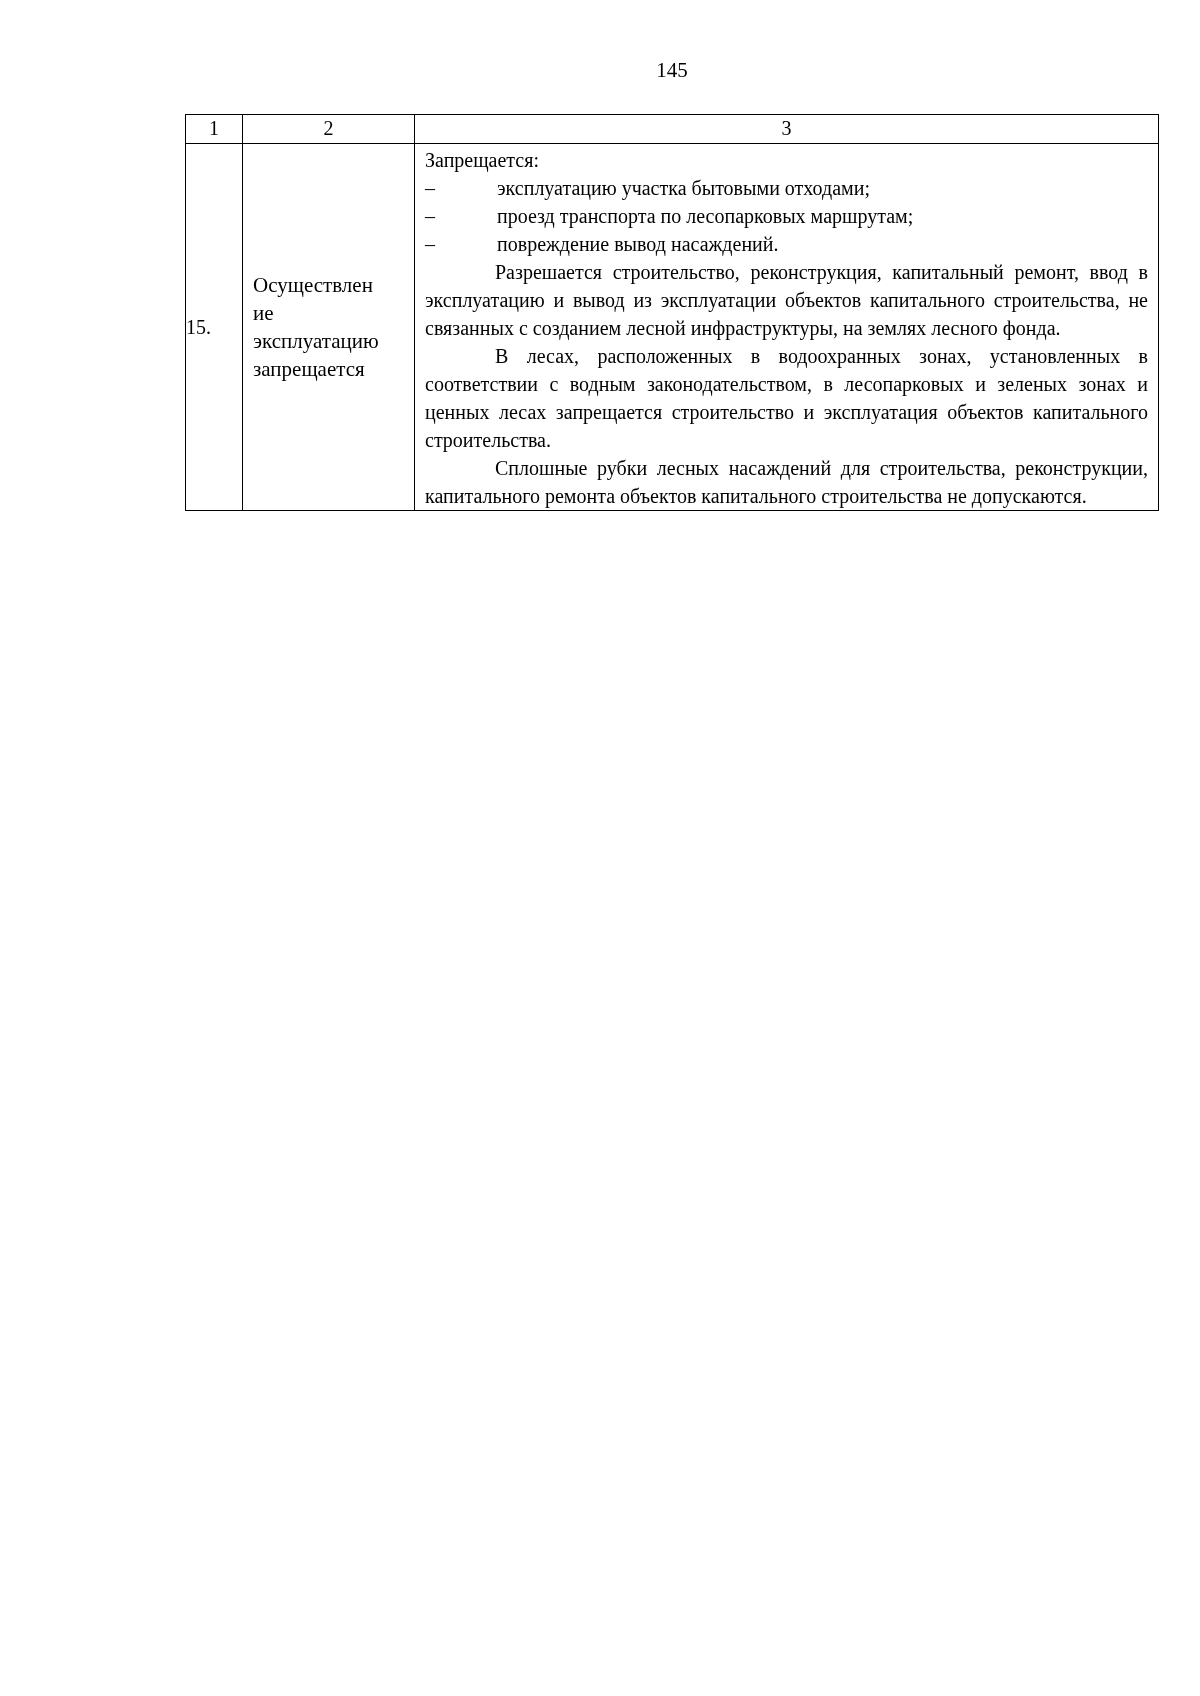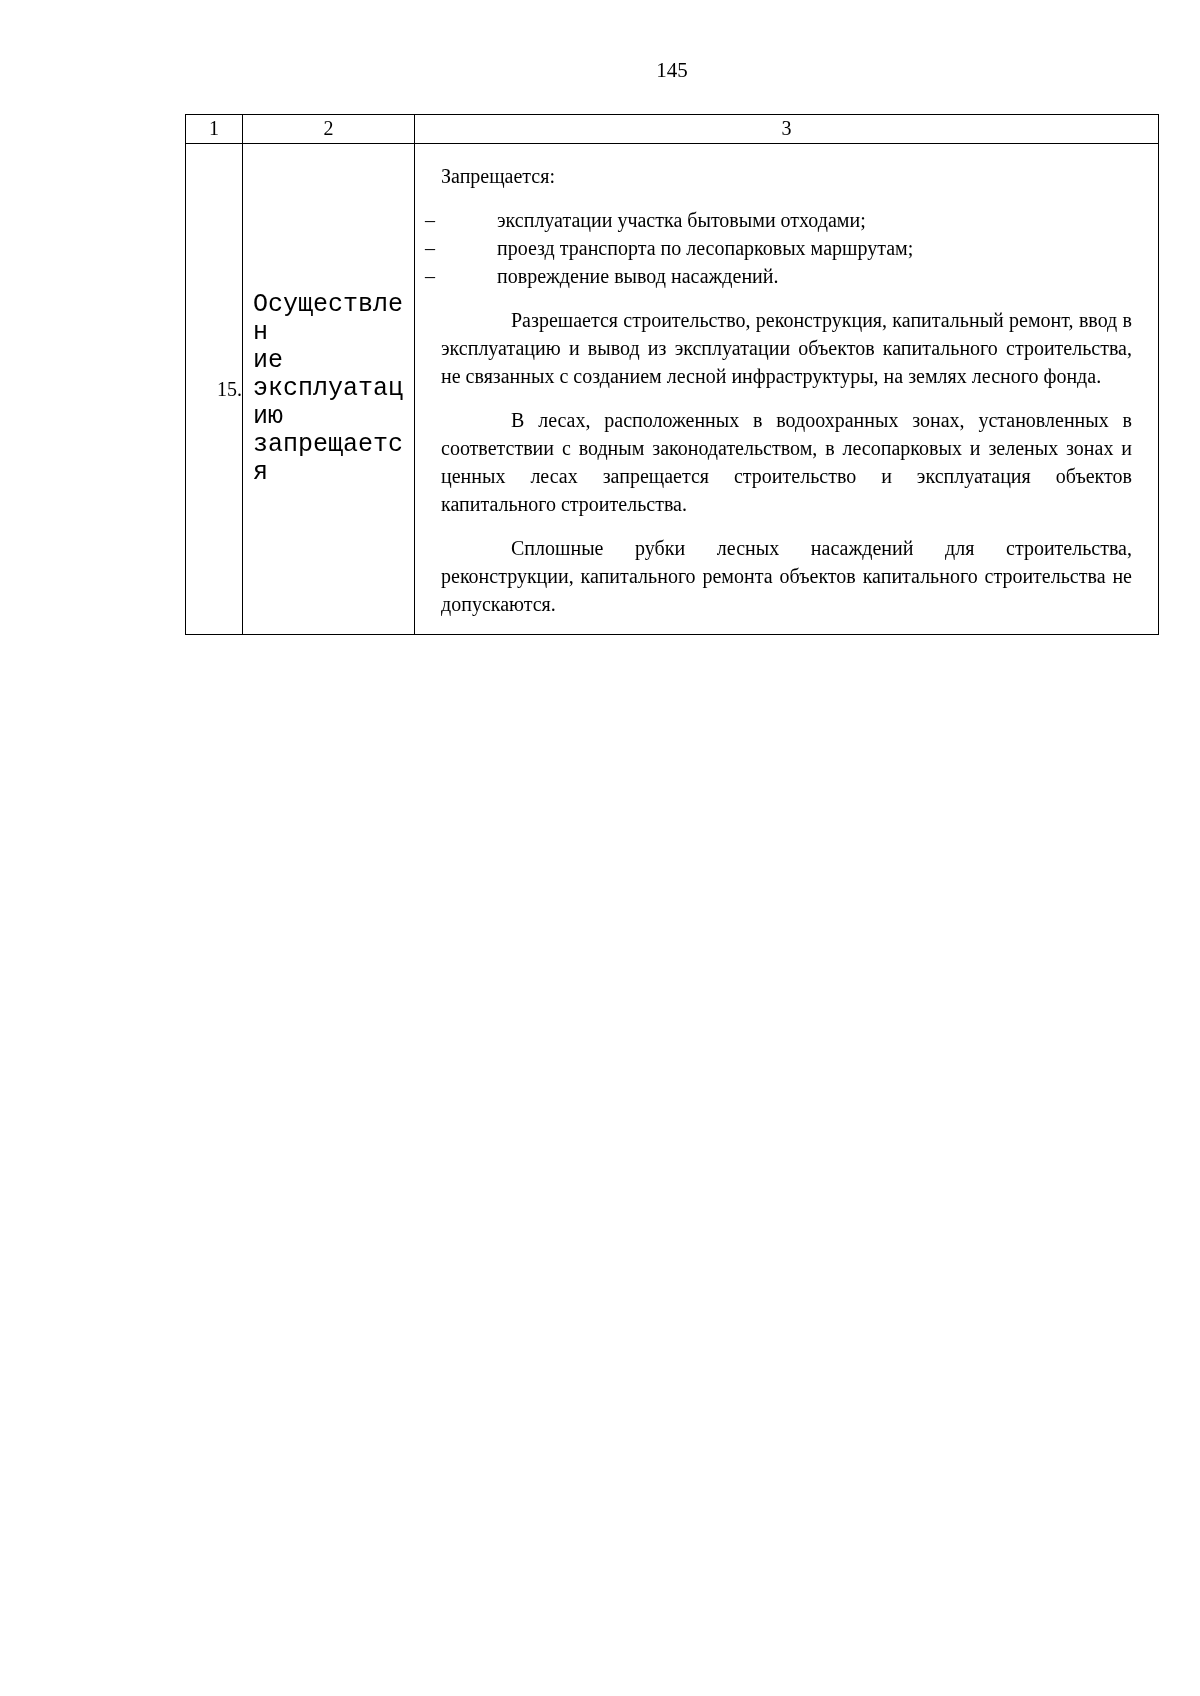--- a/index.html
+++ b/index.html
@@ -42,40 +42,40 @@
   .col3 { width: auto; }
   .hdr td {
     height: 28px;
     text-align: center;
     vertical-align: middle;
     font-size: 20px;
     line-height: 26px;
   }
   .num-cell {
     vertical-align: middle !important;
-    text-align: right;
+    text-align: left;
     font-size: 20px;
     line-height: 28px;
   }
   .name-cell {
     vertical-align: middle !important;
-    font-family: Liberation Mono, monospace;
-    font-size: 25px;
+    font-family: Liberation Serif, serif;
+    font-size: 21px;
     line-height: 28px;
     padding: 0 0 0 10px !important;
     word-break: break-all;
   }
   .content-cell {
     font-size: 20px;
     line-height: 28px;
     padding: 2px 10px 0 10px !important;
     text-align: justify;
   }
   .content-cell p {
-    margin: 16px;
+    margin: 0;
   }
   .content-cell .indent {
     text-indent: 70px;
     text-align: justify;
   }
   .bullet {
     display: flex;
   }
   .bullet .dash {
     width: 72px;
@@ -104,21 +104,21 @@
     <td class="name-cell">
       <div>Осуществлен</div>
       <div>ие</div>
       <div>эксплуатацию</div>
       <div>запрещается</div>
     </td>
     <td class="content-cell">
       <p>Запрещается:</p>
       <div class="bullet">
         <span class="dash">–</span>
-        <span>эксплуатации участка бытовыми отходами;</span>
+        <span>эксплуатацию участка бытовыми отходами;</span>
       </div>
       <div class="bullet">
         <span class="dash">–</span>
         <span>проезд транспорта по лесопарковых маршрутам;</span>
       </div>
       <div class="bullet">
         <span class="dash">–</span>
         <span>повреждение вывод насаждений.</span>
       </div>
       <p class="indent">Разрешается строительство, реконструкция, капитальный ремонт, ввод в эксплуатацию и вывод из эксплуатации объектов капитального строительства, не связанных с созданием лесной инфраструктуры, на землях лесного фонда.</p>

